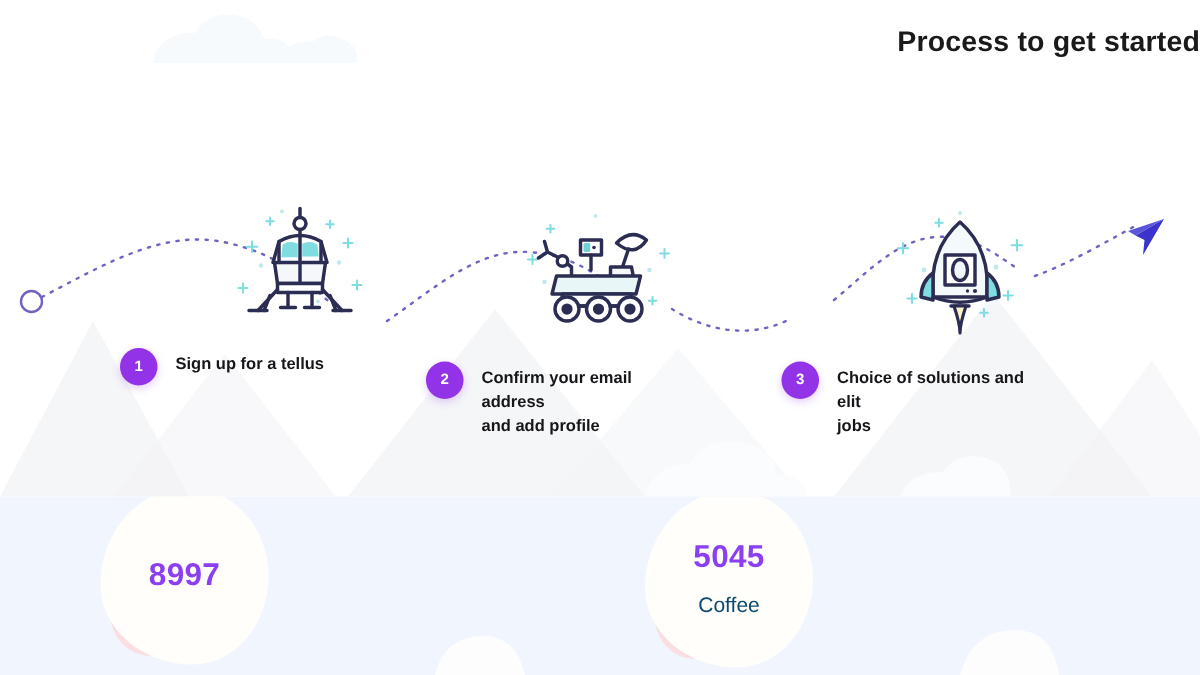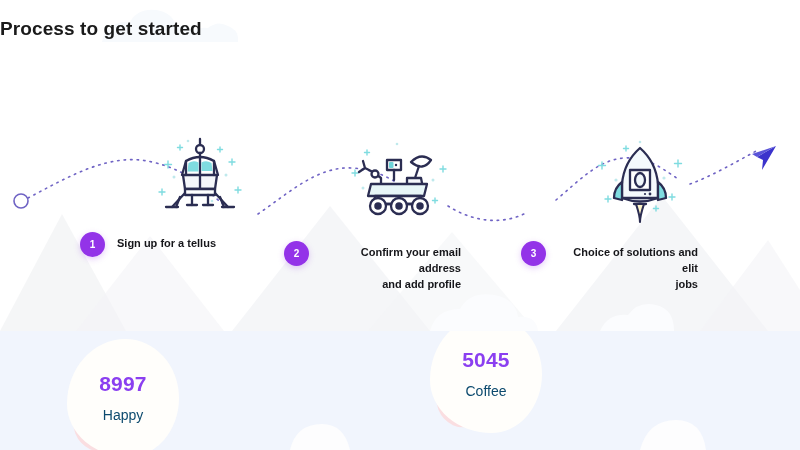--- a/index.html
+++ b/index.html
@@ -39,21 +39,21 @@
     width: 100%;
     height: 100%;
     pointer-events: none;
   }
 
   .heading-wrap {
     position: absolute;
     left: 0;
     top: 18px;
     width: 800px;
-    text-align: left;
+    text-align: right;
     z-index: 5;
   }
   .section-title {
     margin: 0;
     font-size: 19px;
     font-weight: bold;
     color: #1a1a1a;
     letter-spacing: 0.1px;
   }
   .section-sub {
@@ -108,39 +108,39 @@
   }
   .step-label {
     margin-left: 12px;
     font-size: 11px;
     font-weight: bold;
     color: #16161a;
     line-height: 1.45;
     padding-top: 4px;
     white-space: pre-line;
   }
-  .step-2 .step-label, .step-3 .step-label { max-width: 140px; text-align: right; }
+  .step-2 .step-label, .step-3 .step-label { max-width: 140px; }
 
   
   .stats-section {
     position: absolute;
     left: 0;
     top: 331px;
     width: 800px;
     height: 119px;
     background: #f1f5fd;
     overflow: hidden;
   }
   .stat {
     position: absolute;
     width: 150px;
     text-align: center;
   }
   .stat-1 { left: 48px; top: 42px; }
-  .stat-2 { left: 411px; top: 18px; }
+  .stat-2 { left: 411px; top: 30px; }
   .stat-blob {
     position: absolute;
     left: 50%;
     top: 50%;
     width: 112px;
     height: 118px;
     transform: translate(-50%, -50%);
     background: #fffefb;
     border-radius: 52% 48% 45% 55% / 55% 50% 50% 45%;
     z-index: 1;
@@ -351,21 +351,20 @@
         <path d="M290 119 q6 -26 32 -26 q22 0 28 26 z"></path>
         <path d="M640 119 q8 -30 36 -30 q26 0 30 30 z"></path>
       </g>
     </svg>
 
     <div class="stat stat-1">
       <div class="stat-accent"></div>
       <div class="stat-blob"></div>
       <div class="stat-inner">
         <div class="stat-num">8997</div>
-        <div class="stat-cap">Happy</div>
       </div>
     </div>
 
     <div class="stat stat-2">
       <div class="stat-accent"></div>
       <div class="stat-blob"></div>
       <div class="stat-inner">
         <div class="stat-num">5045</div>
         <div class="stat-cap">Coffee</div>
       </div>

